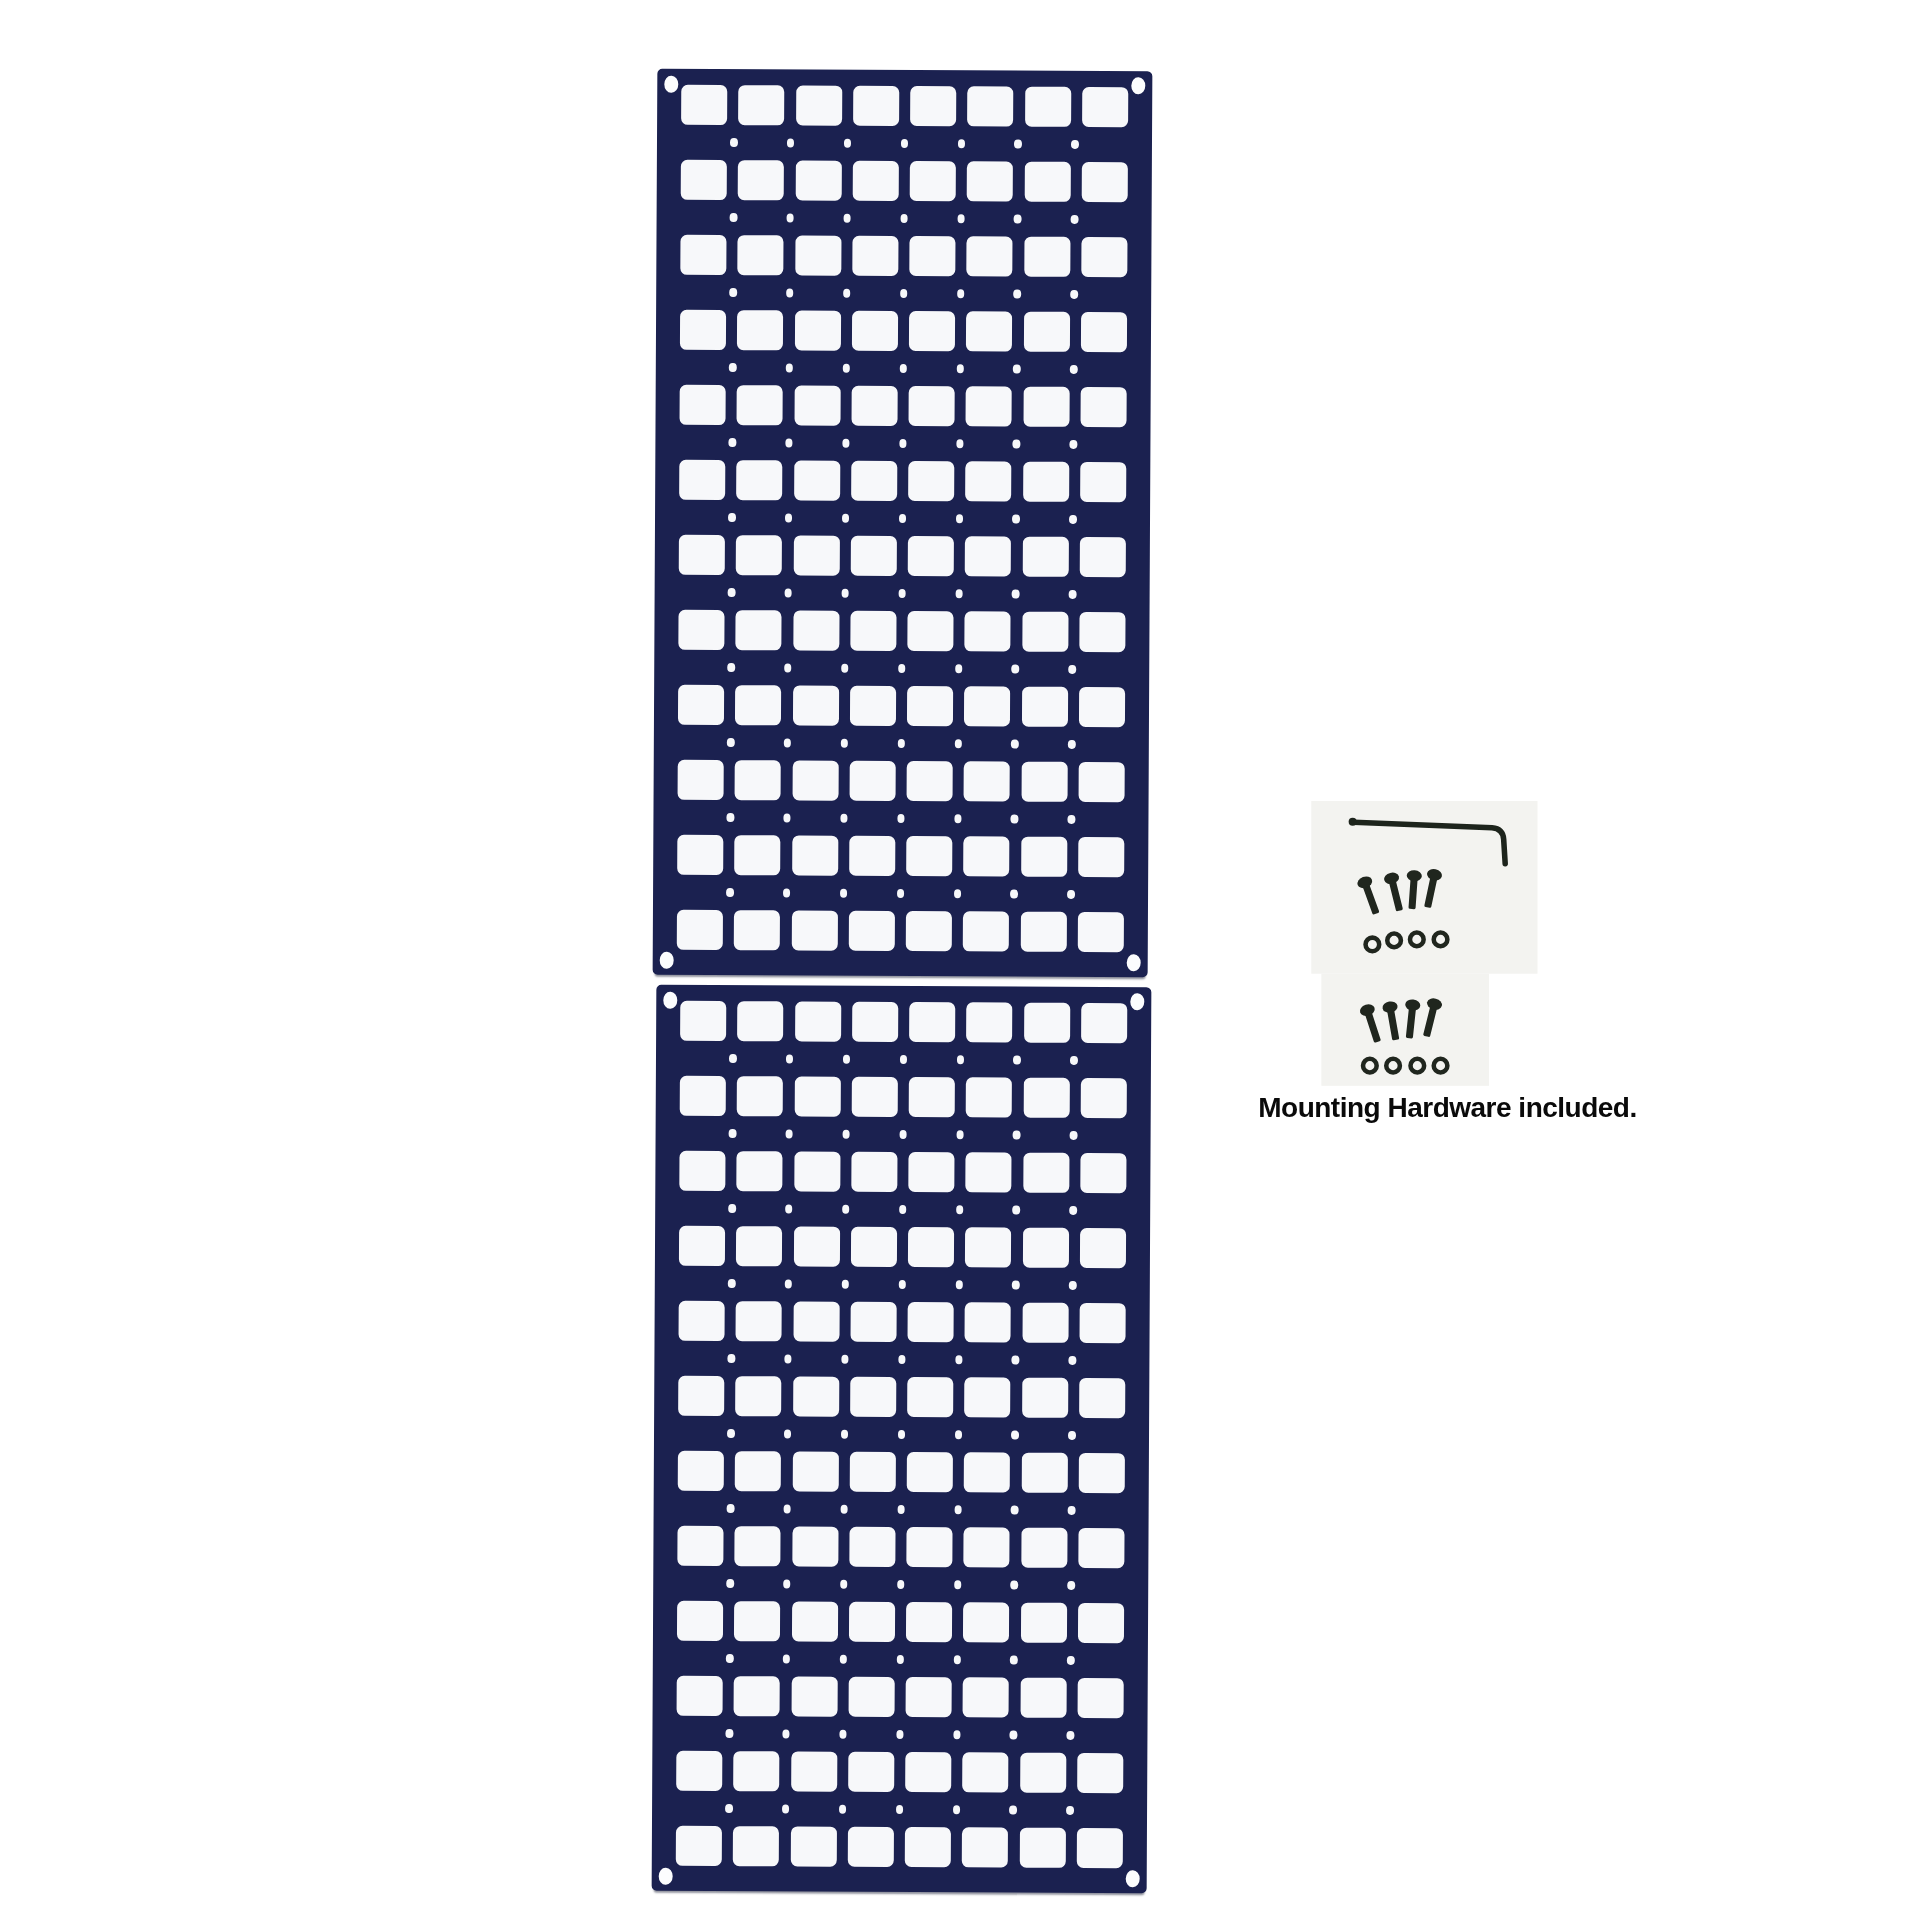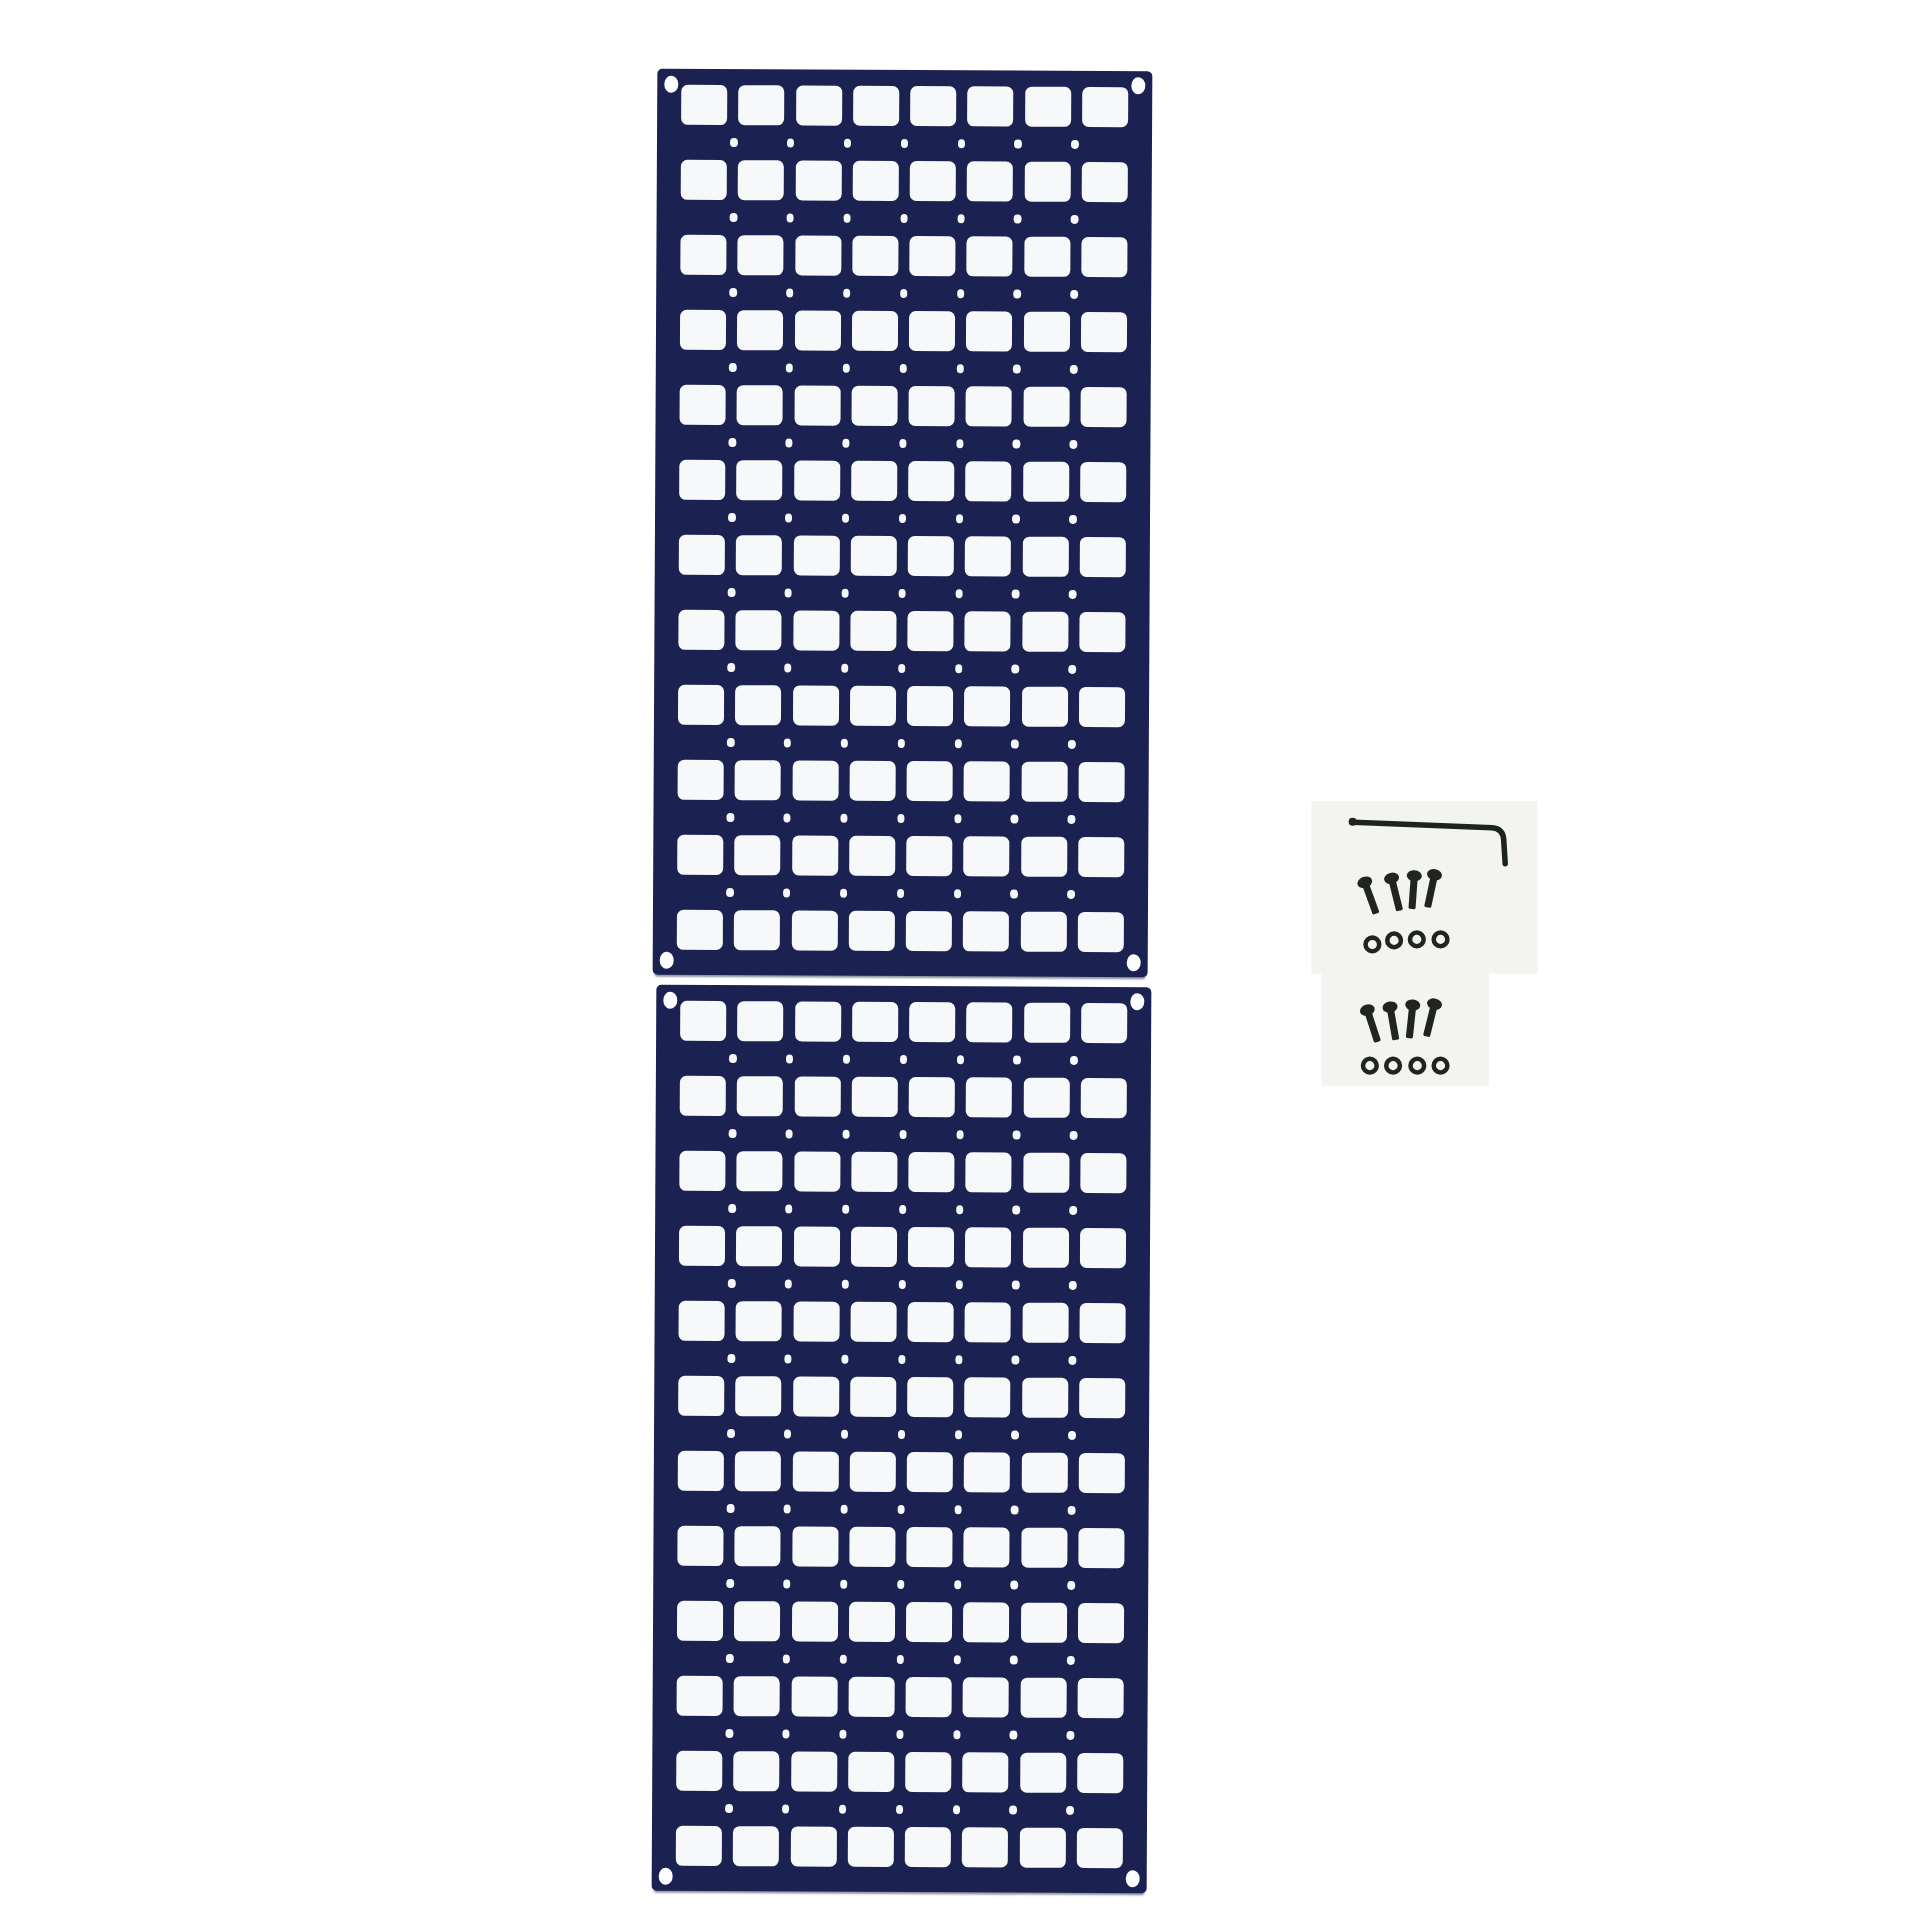--- a/index.html
+++ b/index.html
@@ -528,15 +528,16 @@
           <rect x="-7" y="4" width="14" height="62" rx="3" fill="#20261e"></rect>
           <ellipse cx="0" cy="0" rx="15" ry="11" fill="#20261e"></ellipse>
         </g>
         <circle cx="130" cy="528" r="13.5" fill="none" stroke="#20261e" stroke-width="9"></circle>
         <circle cx="176" cy="528" r="13.5" fill="none" stroke="#20261e" stroke-width="9"></circle>
         <circle cx="224" cy="528" r="13.5" fill="none" stroke="#20261e" stroke-width="9"></circle>
         <circle cx="270" cy="528" r="13.5" fill="none" stroke="#20261e" stroke-width="9"></circle>
       </g>
   </svg>
 
+  <div class="caption">Mounting Hardware included.</div>
 
 </div>
 
 
 </body></html>

